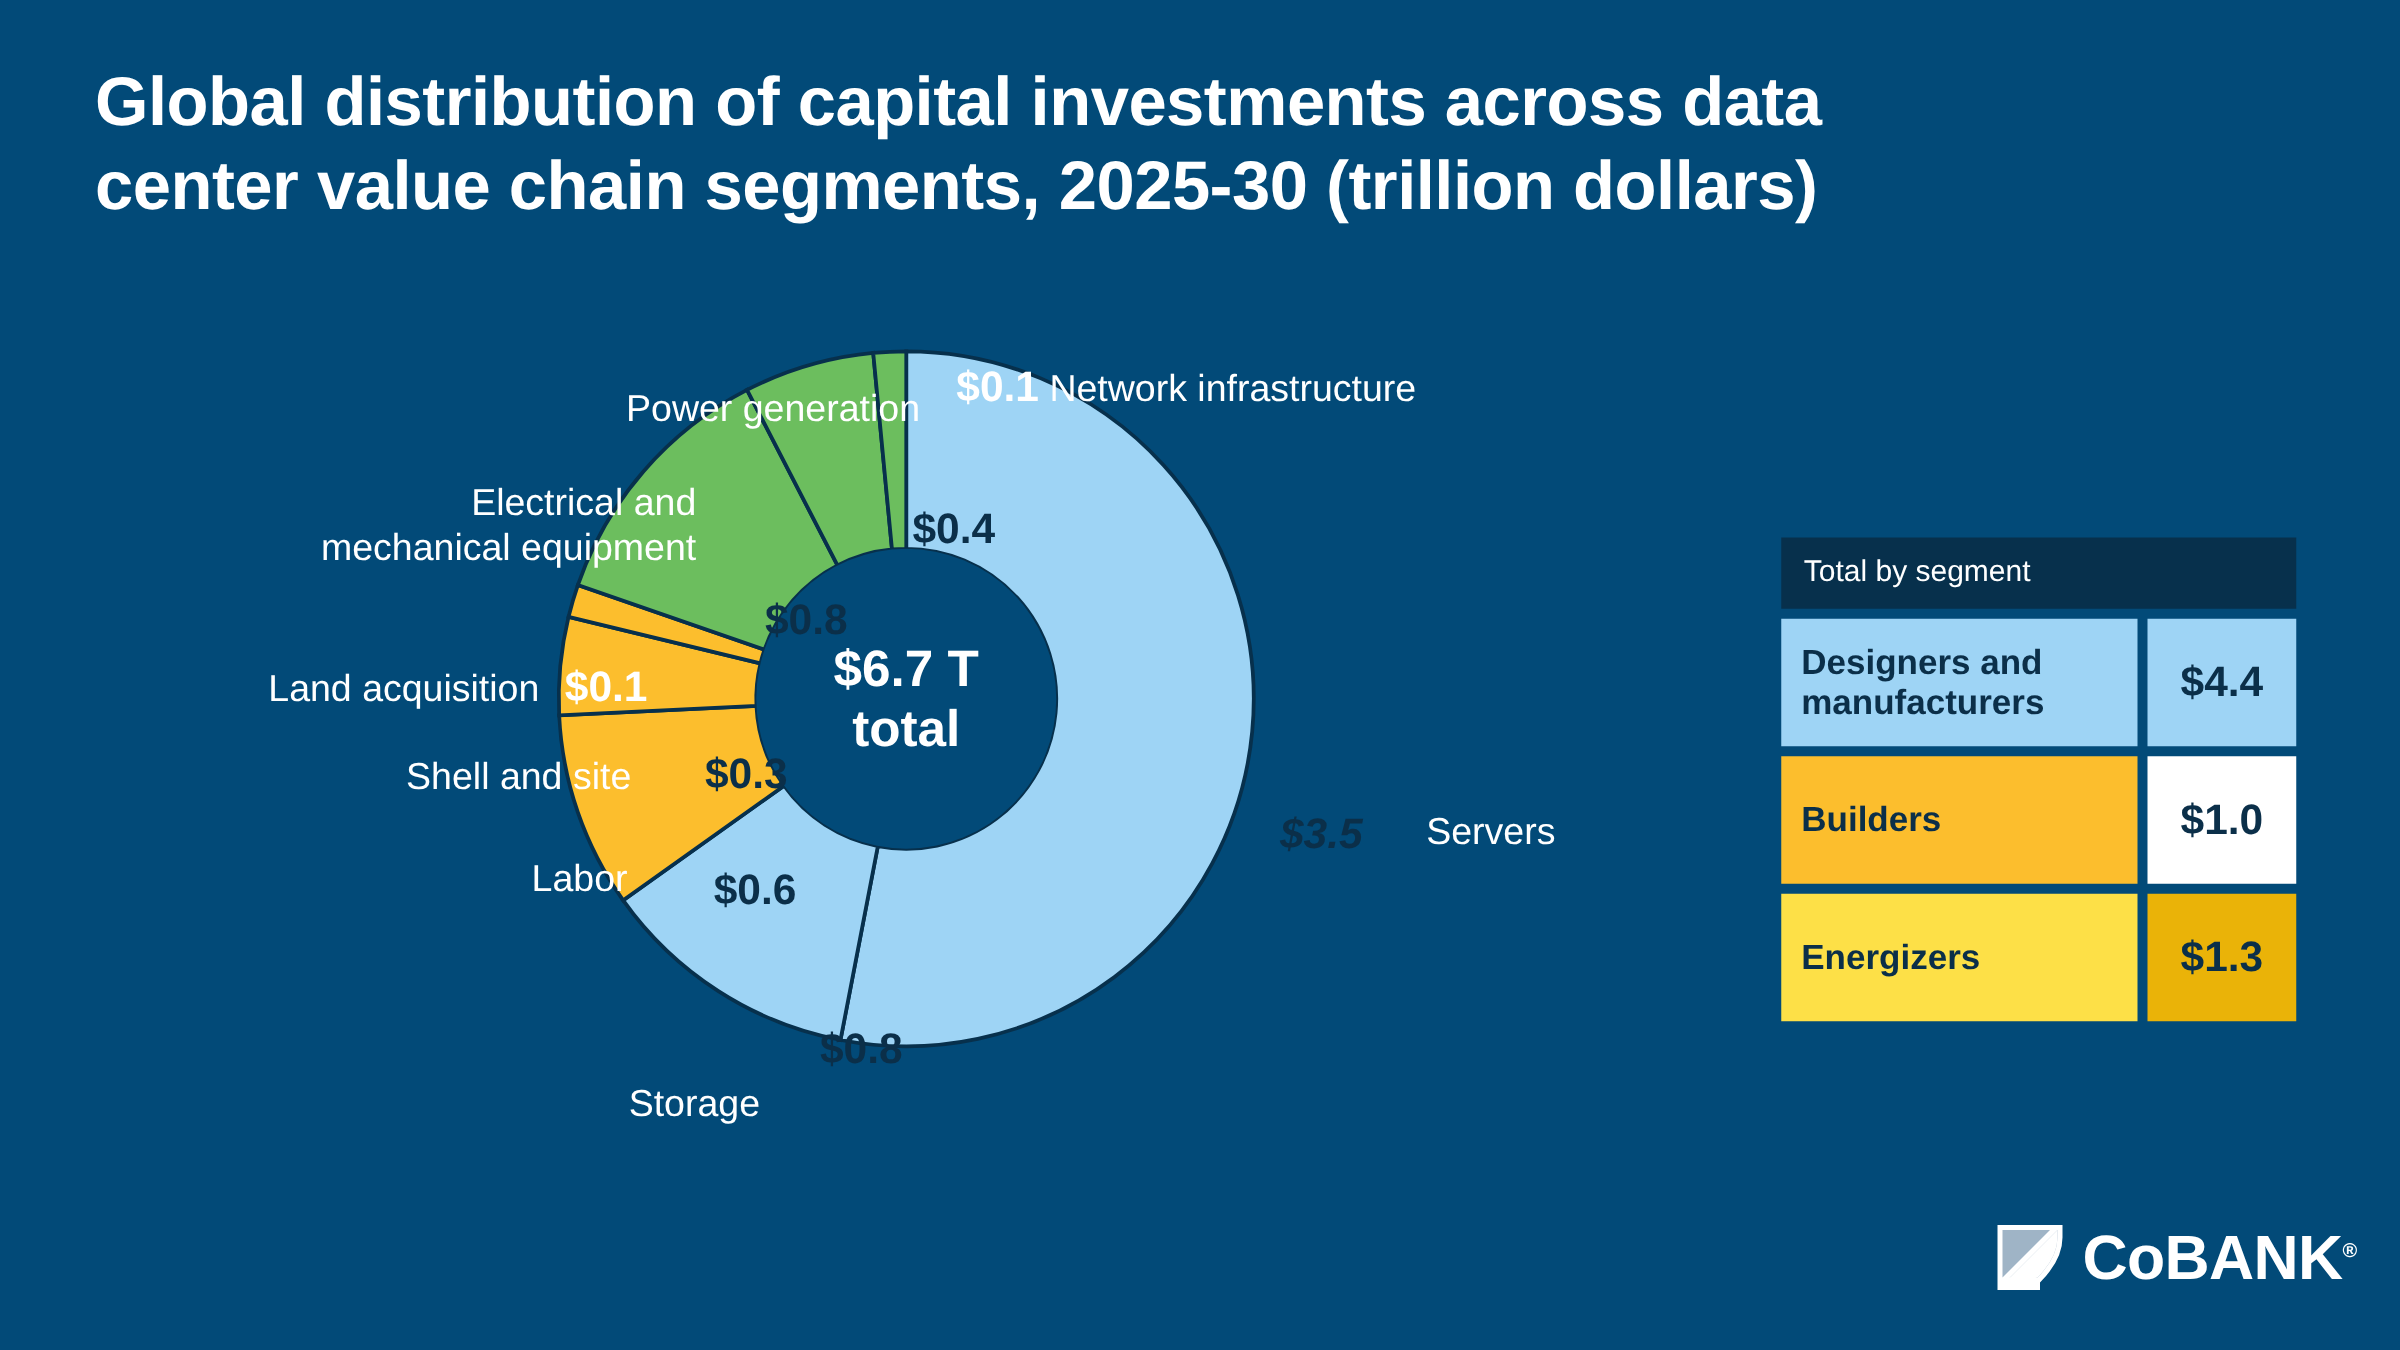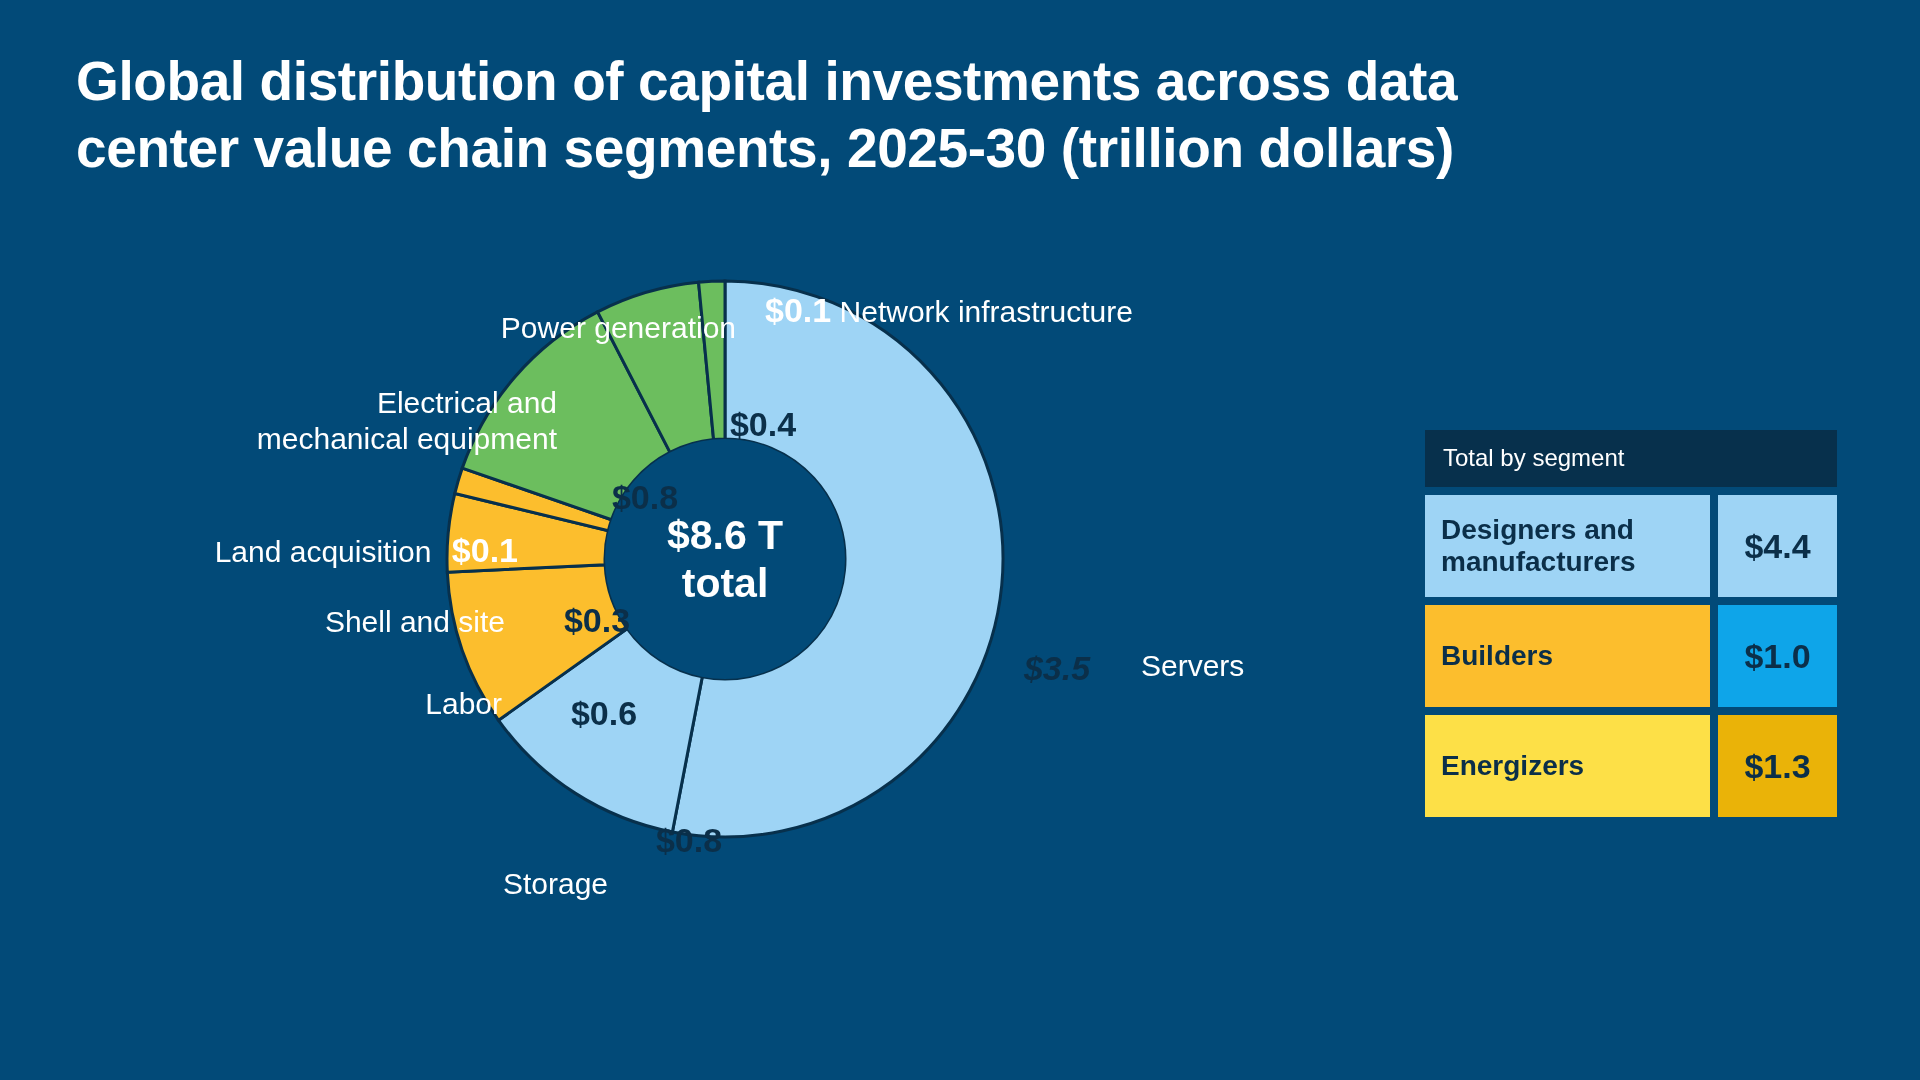--- a/index.html
+++ b/index.html
@@ -156,21 +156,21 @@
           <path d="M 225.3881540678058 550.9761778390325 A 278 278 0 0 1 51.54788533000655 439.25582086079294 L 180.25088575395966 347.6068291485437 A 120 120 0 0 0 255.28985067675072 395.83144367152477 Z" fill="#9ed4f5" stroke="#07304c" stroke-width="3"></path>
           <path d="M 51.54788533000655 439.25582086079294 A 278 278 0 0 1 0.3148797071237368 291.2277725990001 L 158.13591929803903 283.70982989884897 A 120 120 0 0 0 180.25088575395966 347.6068291485437 Z" fill="#fcbe2d" stroke="#07304c" stroke-width="3"></path>
           <path d="M 0.3148797071237368 291.2277725990001 A 278 278 0 0 1 7.836384006055482 212.4590159283789 L 161.38261180117502 249.7089277388686 A 120 120 0 0 0 158.13591929803903 283.70982989884897 Z" fill="#fcbe2d" stroke="#07304c" stroke-width="3"></path>
           <path d="M 7.836384006055482 212.4590159283789 A 278 278 0 0 1 15.289772397322281 187.07510619775644 L 164.59990175423985 238.75184440190924 A 120 120 0 0 0 161.38261180117502 249.7089277388686 Z" fill="#fcbe2d" stroke="#07304c" stroke-width="3"></path>
           <path d="M 15.289772397322281 187.07510619775644 A 278 278 0 0 1 150.6130269597803 30.903745273931094 L 223.01281739271093 171.3397461614091 A 120 120 0 0 0 164.59990175423985 238.75184440190924 Z" fill="#6cbe5e" stroke="#07304c" stroke-width="3"></path>
           <path d="M 150.6130269597803 30.903745273931094 A 278 278 0 0 1 251.57441996143777 1.2588055246824297 L 266.59327480349833 158.54336929122982 A 120 120 0 0 0 223.01281739271093 171.3397461614091 Z" fill="#6cbe5e" stroke="#07304c" stroke-width="3"></path>
           <path d="M 251.57441996143777 1.2588055246824297 A 278 278 0 0 1 278.00000000000045 0 L 278.00000000000017 158 A 120 120 0 0 0 266.59327480349833 158.54336929122982 Z" fill="#6cbe5e" stroke="#07304c" stroke-width="3"></path>
         </g>
       <circle cx="278" cy="278" r="120" fill="#024a78"></circle>
     </svg>
-    <div class="hub-label">$8.6 T
+    <div class="hub-label">$6.7 T
 total</div>
   </div>
 
   <div class="slice-val" style="left:1057px;top:668px;font-style:italic;">$3.5</div>
   <div class="slice-val" style="left:689px;top:840px;">$0.8</div>
   <div class="slice-val" style="left:604px;top:713px;">$0.6</div>
   <div class="slice-val" style="left:597px;top:620px;">$0.3</div>
   <div class="slice-val" style="left:645px;top:497px;">$0.8</div>
   <div class="slice-val" style="left:763px;top:424px;">$0.4</div>
 
@@ -202,23 +202,36 @@
   <div class="legend">
     <div class="legend-header">Total by segment</div>
 
     <div class="legend-row">
       <div class="legend-name" style="background:#9ed4f5;">Designers and manufacturers</div>
       <div class="legend-val" style="background:#9ed4f5;">$4.4</div>
     </div>
 
     <div class="legend-row">
       <div class="legend-name" style="background:#fcbe2d;">Builders</div>
-      <div class="legend-val" style="background:#0ea5e9;">$1.0</div>
+      <div class="legend-val" style="background:#ffffff;">$1.0</div>
     </div>
 
     <div class="legend-row">
       <div class="legend-name" style="background:#fde047;">Energizers</div>
       <div class="legend-val" style="background:#eab308;">$1.3</div>
     </div>
   </div>
 
+  <div class="logo">
+    <div class="logo-mark">
+      <svg width="56" height="56" viewBox="0 0 56 56">
+        <path d="M2 2 H54 V12 Q54 30 36 48 L36 54 H2 Z" fill="#ffffff"></path>
+        <path d="M6 6 H50 V12 Q50 28 34 44 H6 Z" fill="#9fb4c6"></path>
+        <path d="M6 50 L50 6 L50 12 Q50 28 34 44 L6 50 Z" fill="#ffffff"></path>
+        <path d="M6 50 L6 44 L44 6 L50 6 Z" fill="#ffffff"></path>
+      </svg>
+    </div>
+    <div class="logo-text">
+      <span>CoBANK</span><span class="logo-reg">®</span>
+    </div>
+  </div>
 
 </div>
 
 </body></html>

